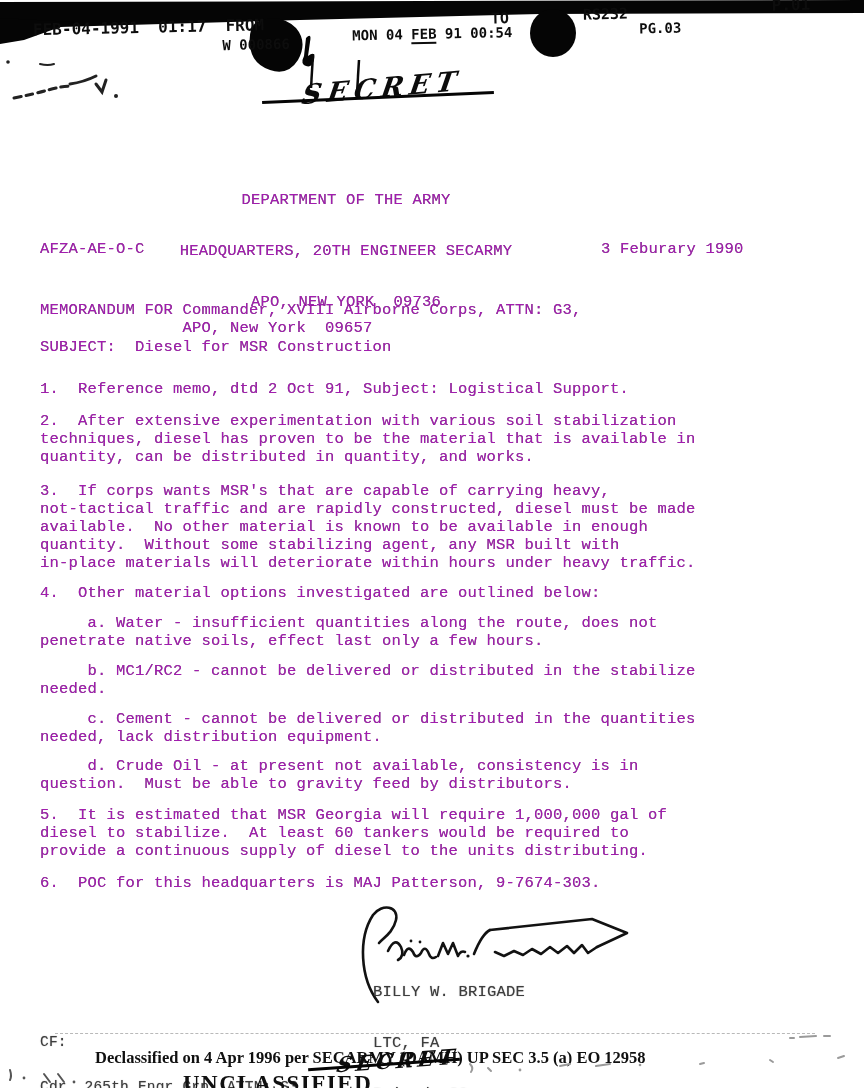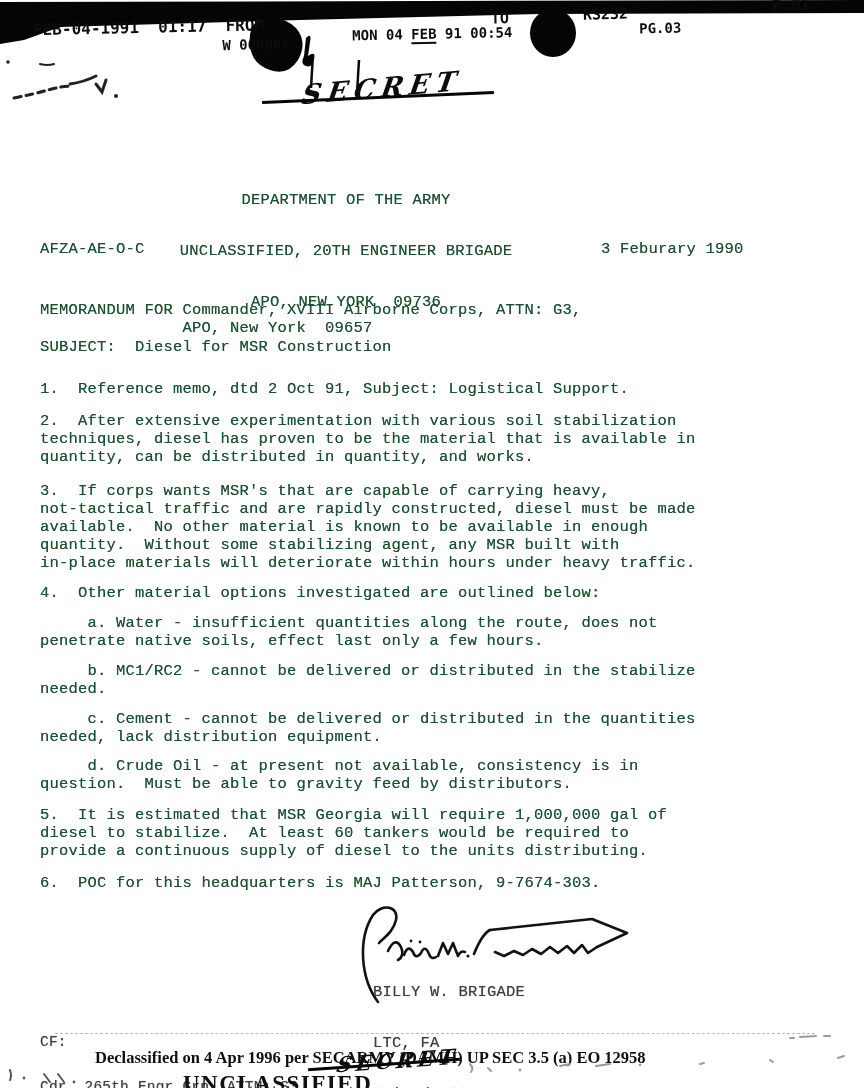--- a/index.html
+++ b/index.html
@@ -10,21 +10,21 @@
     overflow:hidden;
     font-family:"Liberation Mono","DejaVu Sans Mono",monospace;
     color:#161616;
   }
   .abs{position:absolute;}
   .mono{
     font-family:"Liberation Mono","DejaVu Sans Mono",monospace;
     font-size:15.5px;line-height:18px;
     letter-spacing:0.2px;
     white-space:pre-wrap;
-    color:#14532d;
+    color:#a21caf;
     text-shadow:0 0 0.5px rgba(0,0,0,0.55);
   }
   .faxtext{
     font-family:"DejaVu Sans Mono",monospace;
     font-weight:bold;color:#0d0d0d;
     white-space:pre;
   }
   .fax-underline{border-bottom:2px solid #0d0d0d;}
   .letterhead{
     text-align:center;
@@ -82,21 +82,21 @@
     <span class="abs faxtext" style="left:583px;top:17px;font-size:15px;">RS232</span>
     <span class="abs faxtext" style="left:639px;top:33px;font-size:14px;">PG.03</span>
     <span class="abs faxtext" style="left:772px;top:11px;font-size:16px;">P.01</span>
   </div>
 
   <div class="abs handsecret" style="left:302px;top:72px;font-size:27px;transform:rotate(-5deg) skewX(-14deg);">SECRET</div>
   <div class="strike" style="left:262px;top:96px;width:232px;height:3px;transform:rotate(-2.5deg);"></div>
 
   <div class="abs mono letterhead" style="left:40px;top:158px;width:612px;">
     <div>DEPARTMENT OF THE ARMY</div>
-    <div>UNCLASSIFIED, 20TH ENGINEER BRIGADE</div>
+    <div>HEADQUARTERS, 20TH ENGINEER SECARMY</div>
     <div>APO, NEW YORK  09736</div>
   </div>
 
   <div class="abs mono" style="left:40px;top:240px;">AFZA-AE-O-C</div>
   <div class="abs mono" style="left:601px;top:240px;">3 Feburary 1990</div>
 
   <div class="abs mono" style="left:40px;top:301px;">MEMORANDUM FOR Commander, XVIII Airborne Corps, ATTN: G3,
                APO, New York  09657</div>
   <div class="abs mono" style="left:40px;top:338px;">SUBJECT:  Diesel for MSR Construction</div>
 

